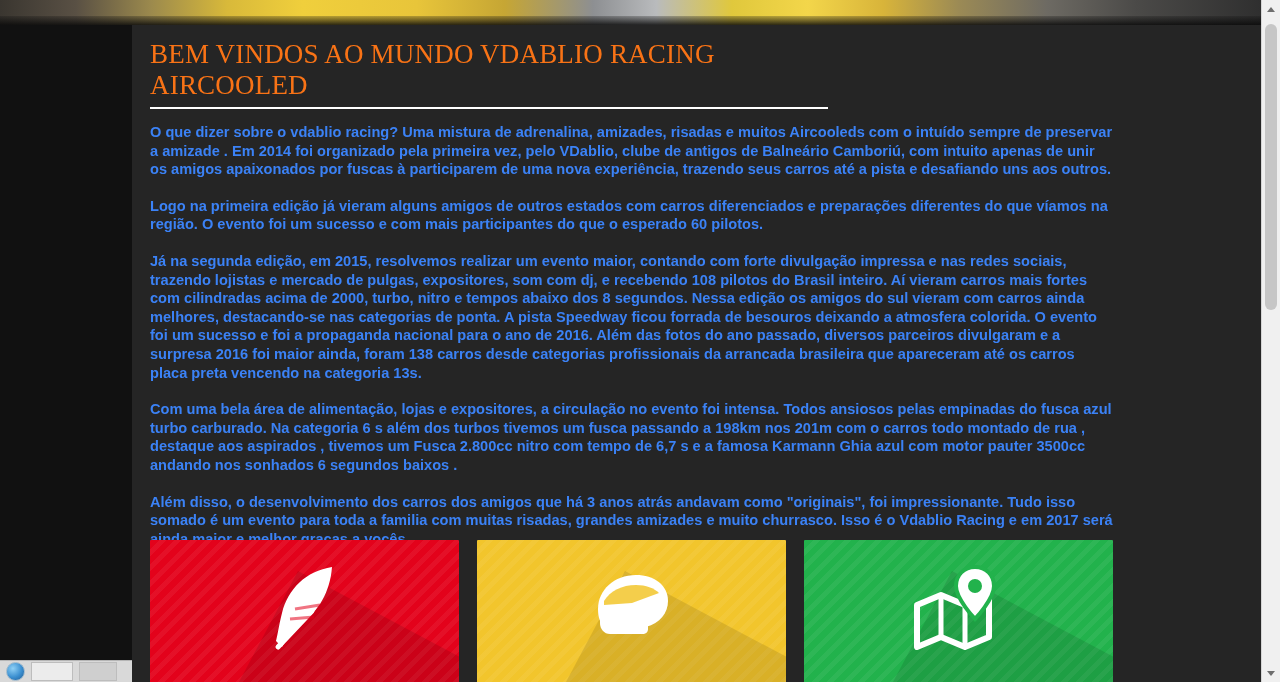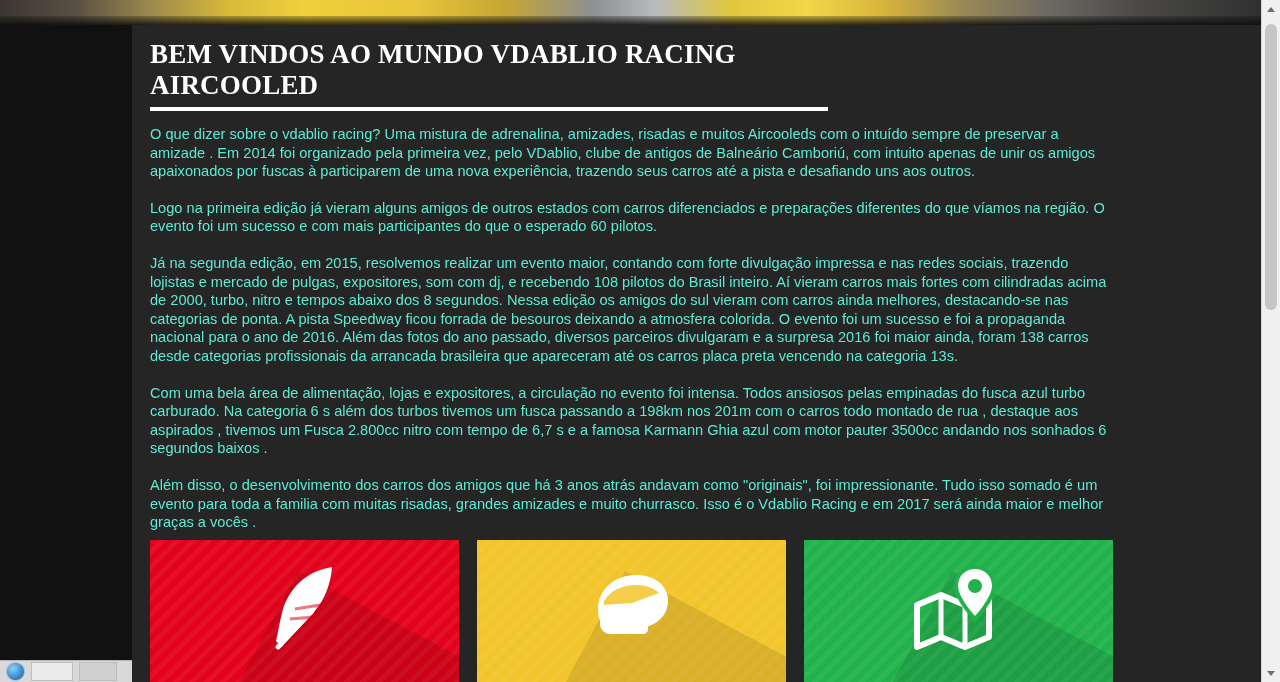--- a/index.html
+++ b/index.html
@@ -72,37 +72,38 @@
     left: 150px;
     top: 25px;
     width: 965px;
     color: #e9e9e9;
   }
 
   .page-title {
     font-family: "Liberation Serif", serif;
     font-size: 27px;
     letter-spacing: 0.2px;
-    color: #ffffff;
+    color: #f97316;
     margin: 0;
     padding: 14px 0 6px 0;
-    font-weight: bold;
-    border-bottom: 4px solid #ffffff;
+    font-weight: normal;
+    border-bottom: 2px solid #ffffff;
     display: inline-block;
     width: 678px;
   }
 
   .body-copy {
     margin-top: 14px;
   }
   .body-copy p {
     margin: 0 0 18px 0;
     font-size: 14.6px;
     line-height: 18.6px;
-    color: #5eead4;
+    color: #3b82f6;
+    font-weight: bold;
   }
 
   
   .tiles {
     position: absolute;
     left: 150px;
     top: 508px;
     width: 965px;
     display: flex;
     gap: 18px;

